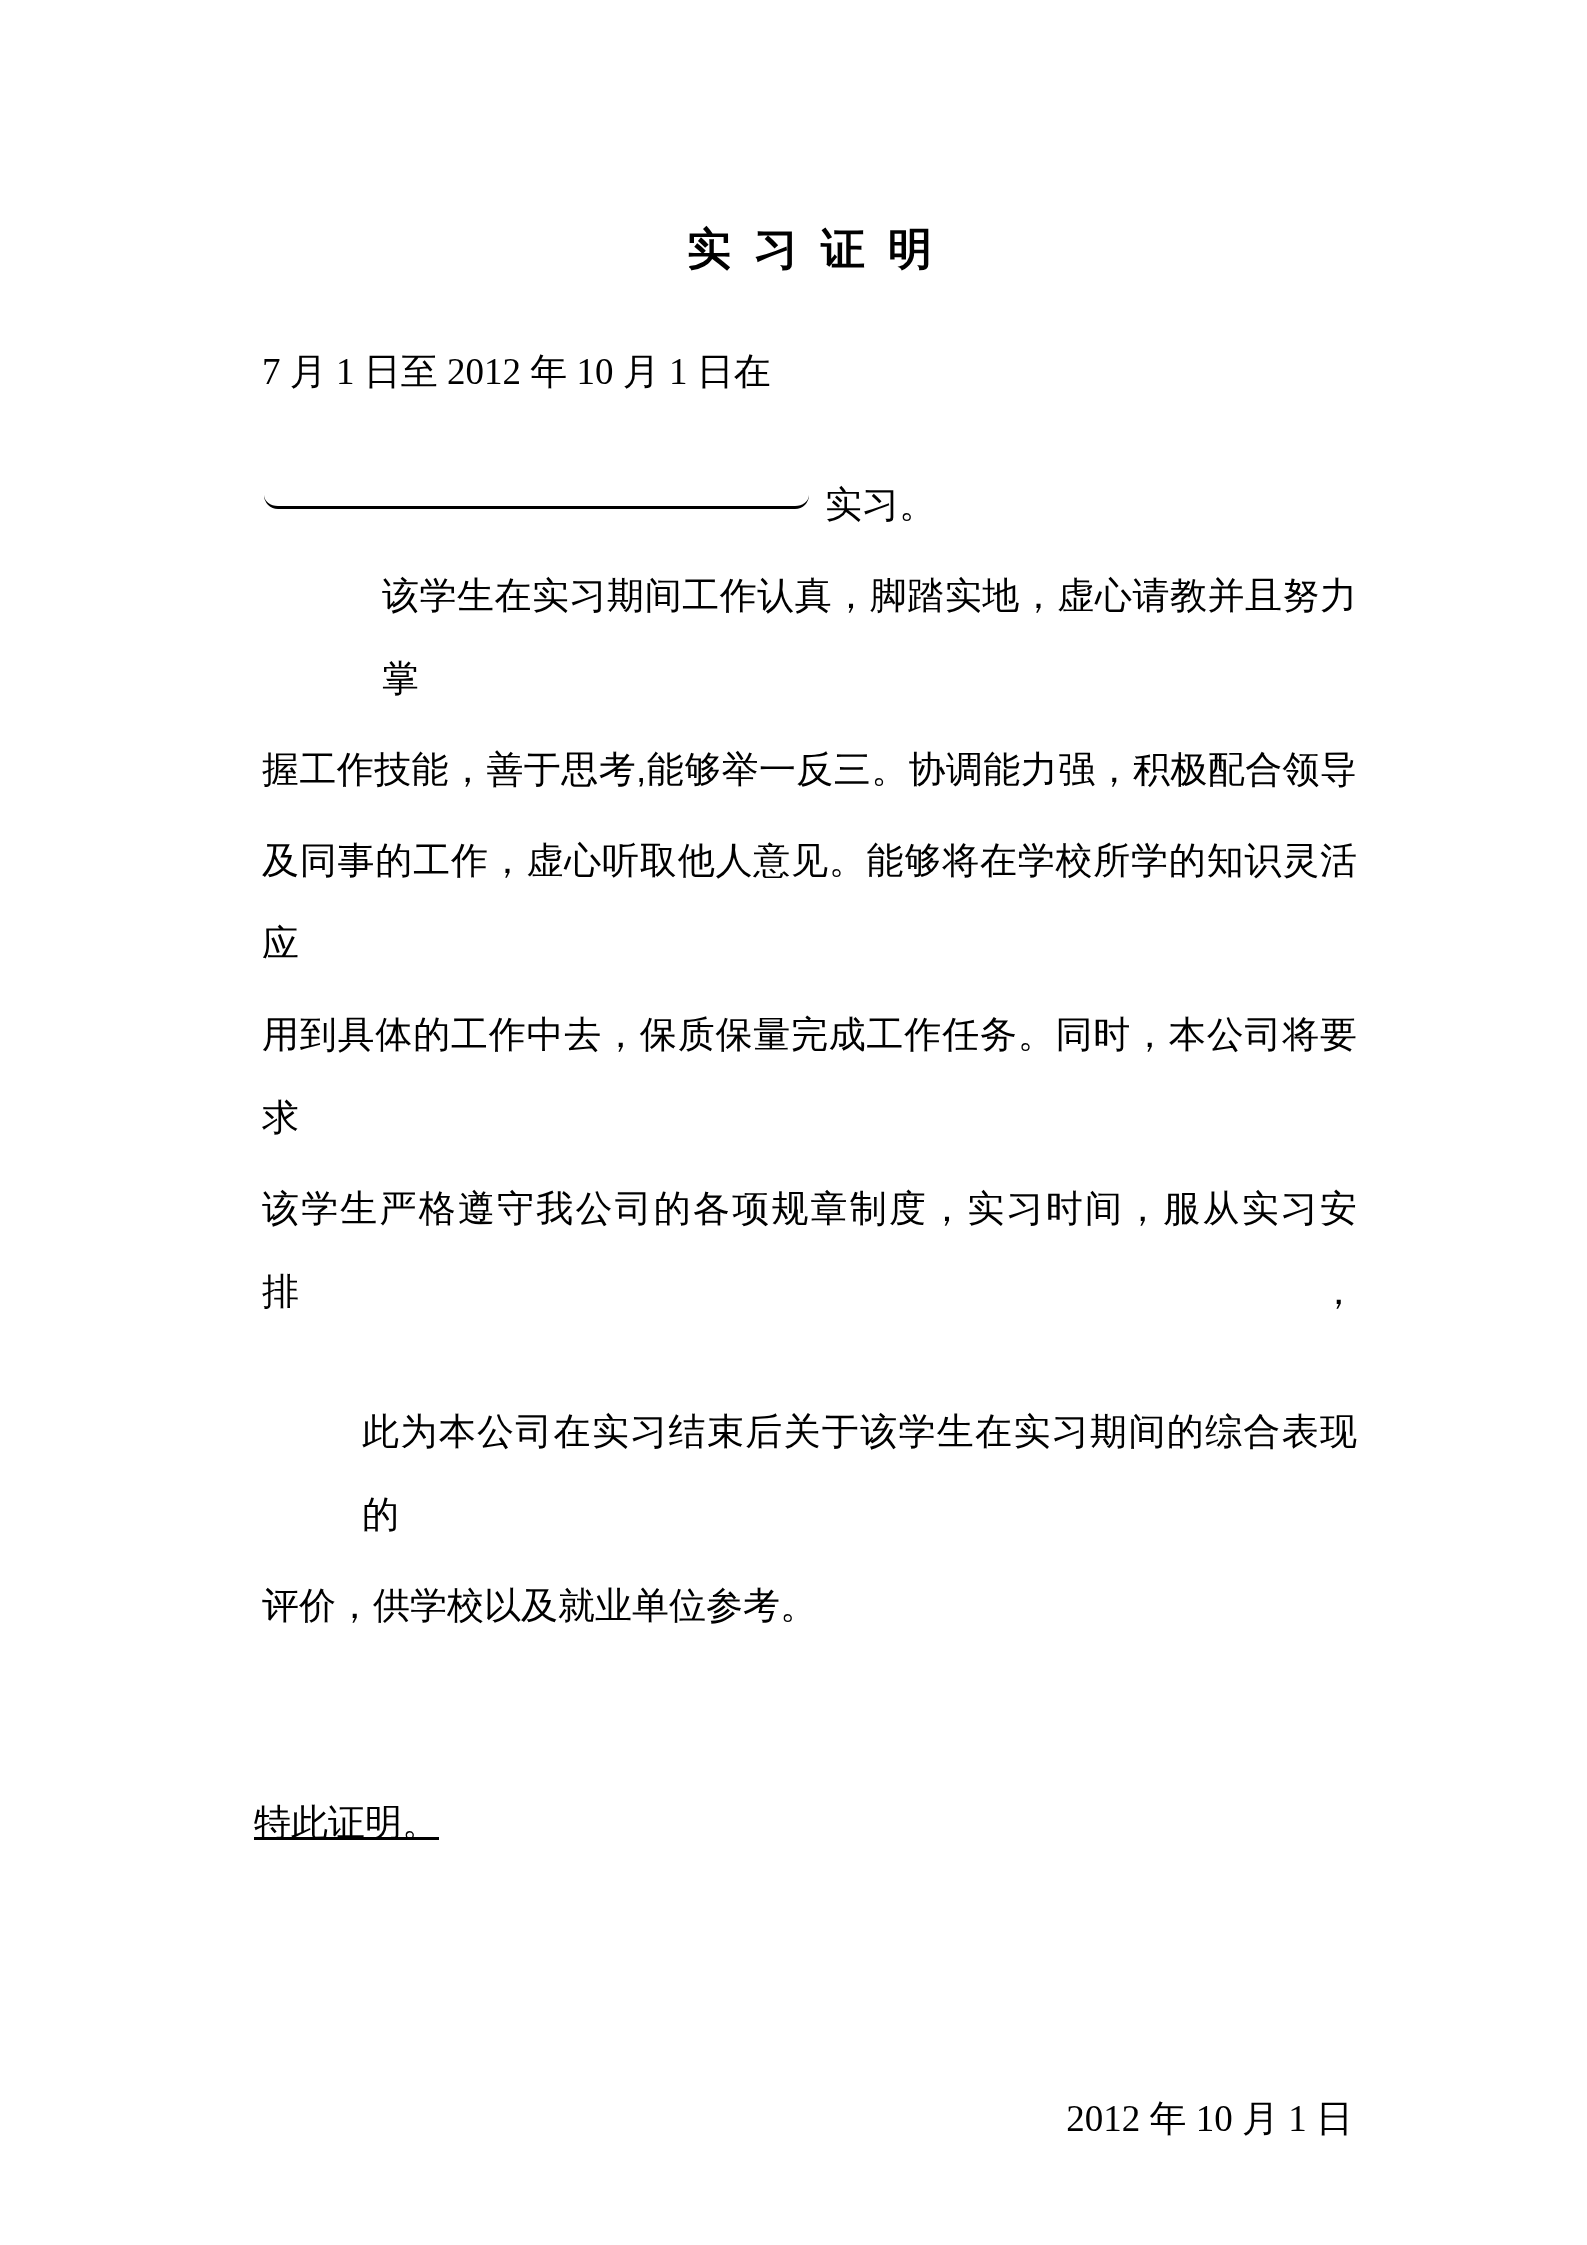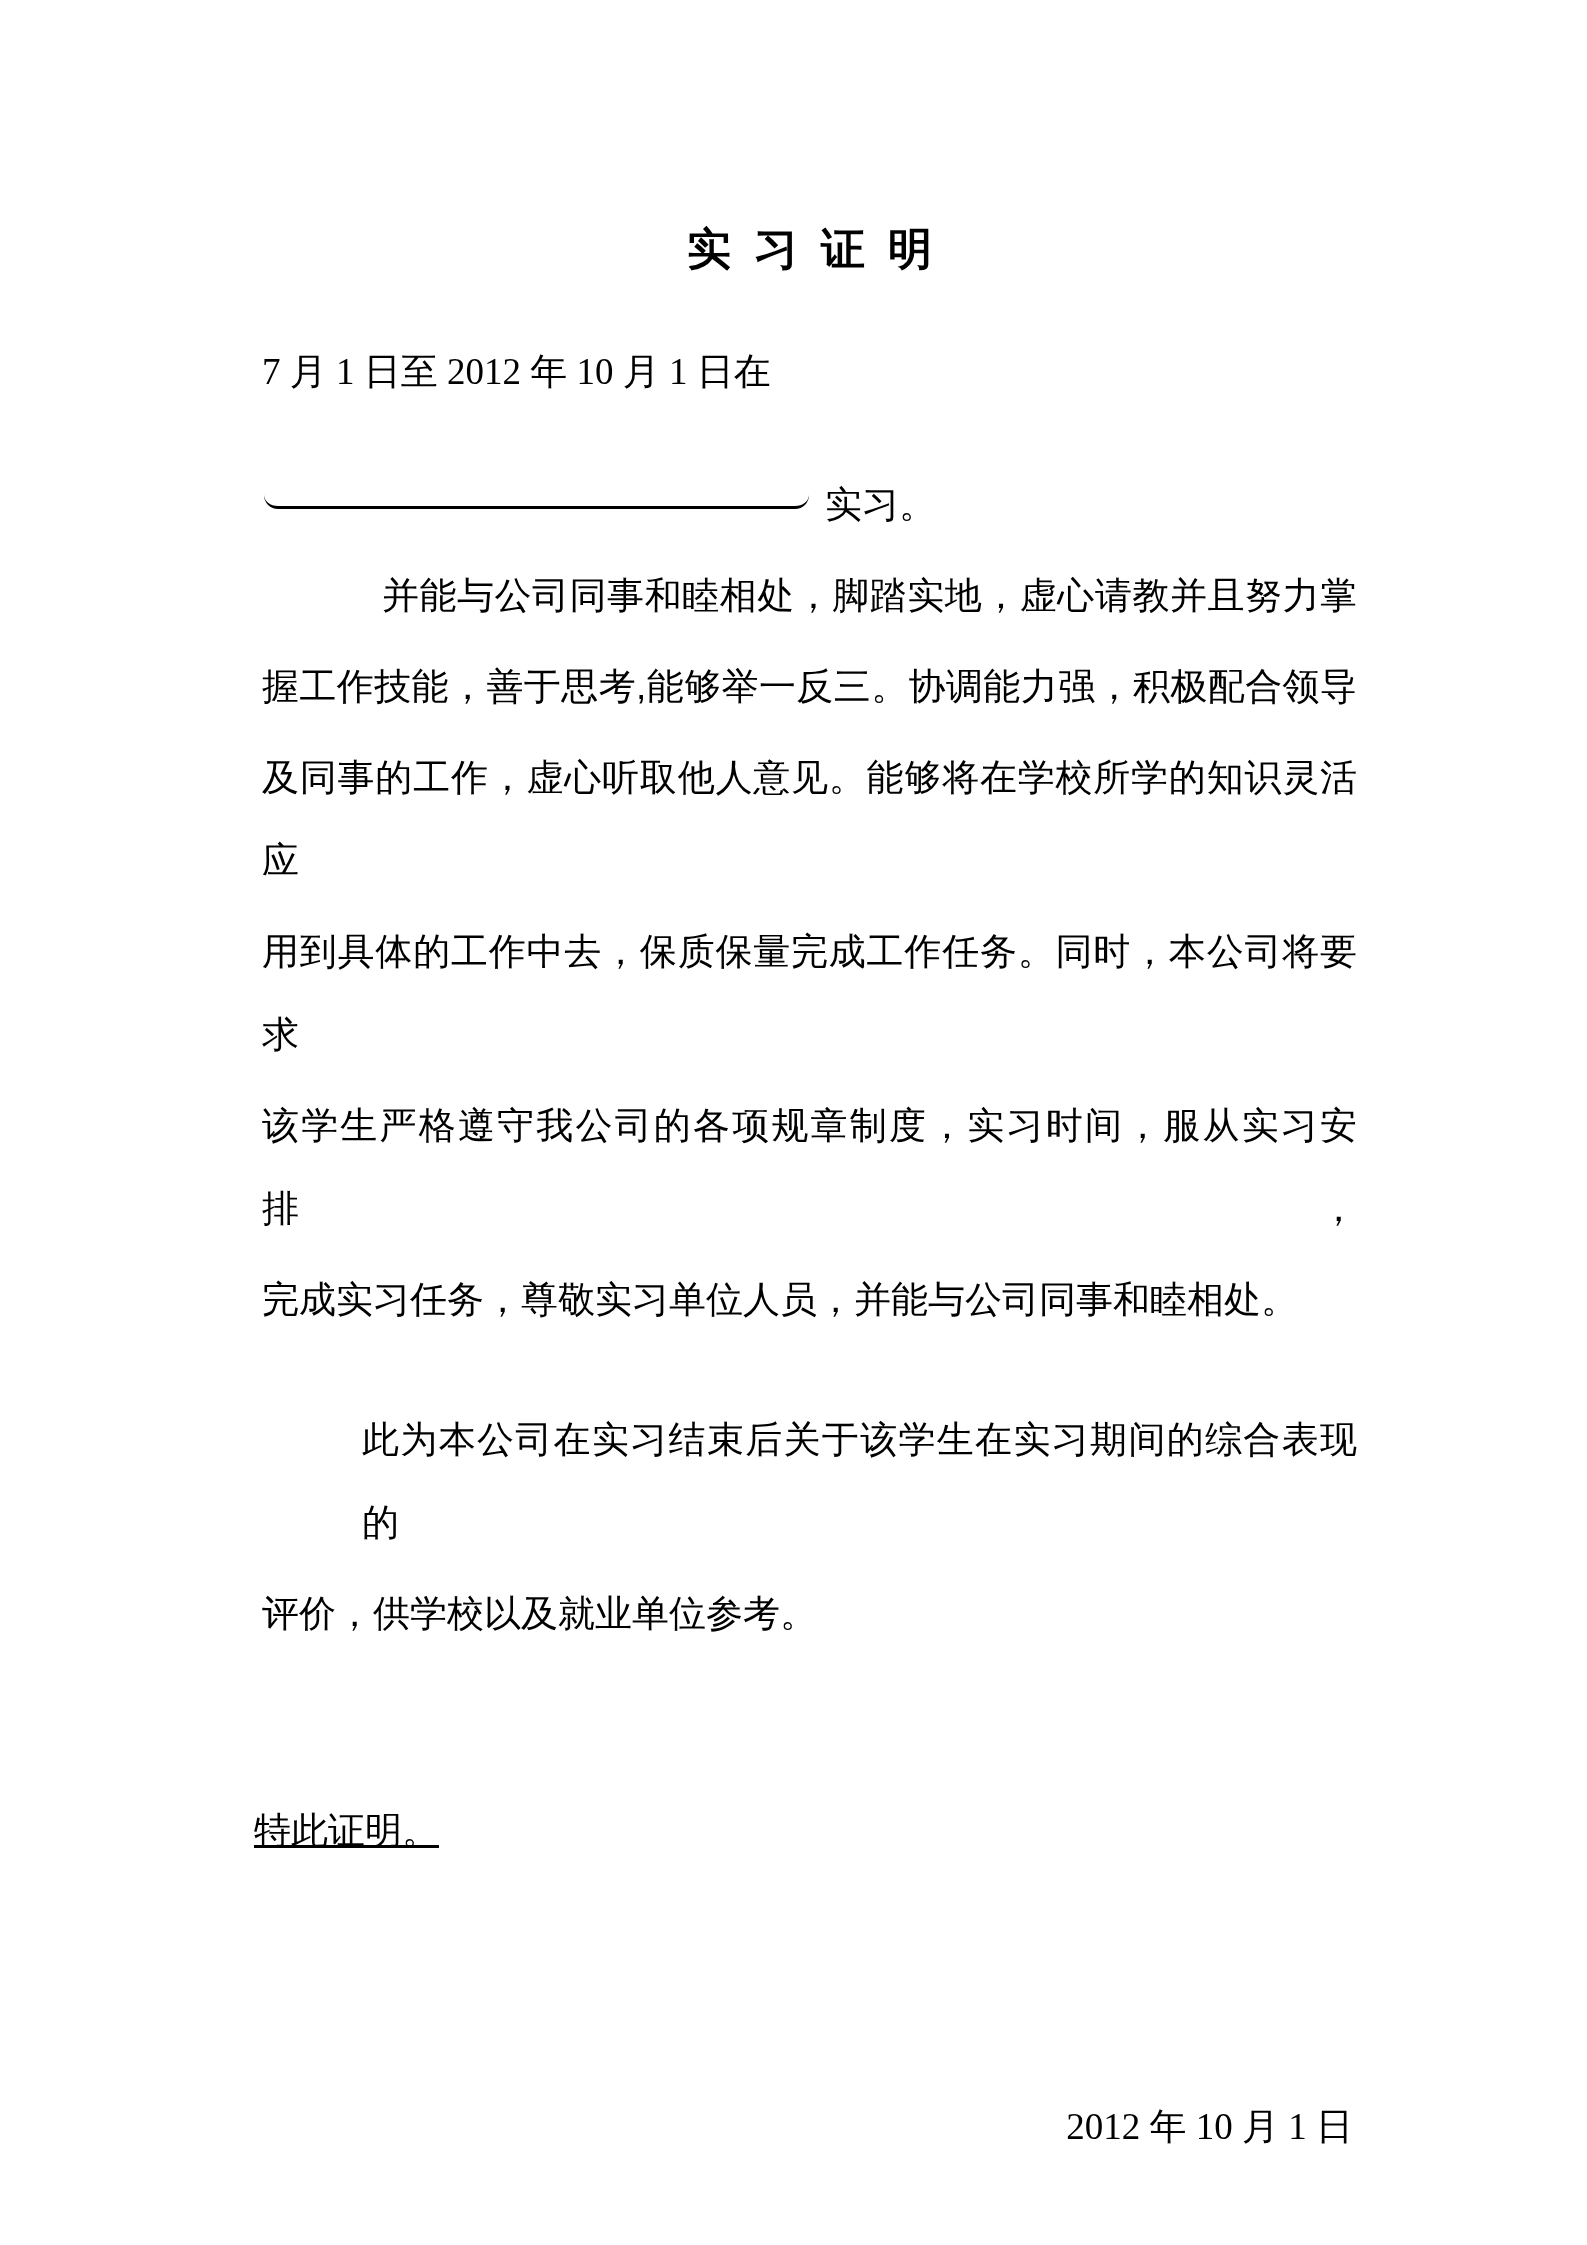--- a/index.html
+++ b/index.html
@@ -66,26 +66,25 @@
 
   <div class="para-intro serif">
     <div class="line">7 月 1 日至 2012 年 10 月 1 日在</div>
   </div>
 
   <div class="blank-row serif">
     <span class="fill-blank"></span><span>实习。</span>
   </div>
 
   <div class="para-eval sans">
-    <div class="line j indent-eval">并能与公司同事和睦相处，脚踏实地，虚心请教并且努力掌</div>
+    <div class="line j indent-eval">该学生在实习期间工作认真，脚踏实地，虚心请教并且努力掌</div>
     <div class="line j">握工作技能，善于思考,能够举一反三。协调能力强，积极配合领导</div>
     <div class="line j">及同事的工作，虚心听取他人意见。能够将在学校所学的知识灵活应</div>
     <div class="line j">用到具体的工作中去，保质保量完成工作任务。同时，本公司将要求</div>
     <div class="line j">该学生严格遵守我公司的各项规章制度，实习时间，服从实习安排，</div>
-    <div class="line">完成实习任务，尊敬实习单位人员，并能与公司同事和睦相处。</div>
   </div>
 
   <div class="para-purpose sans">
     <div class="line j indent-purp">此为本公司在实习结束后关于该学生在实习期间的综合表现的</div>
     <div class="line">评价，供学校以及就业单位参考。</div>
   </div>
 
   <div class="line closing-row serif">特此证明。</div>
 
   <div class="line date-row serif">2012 年 10 月 1 日</div>

